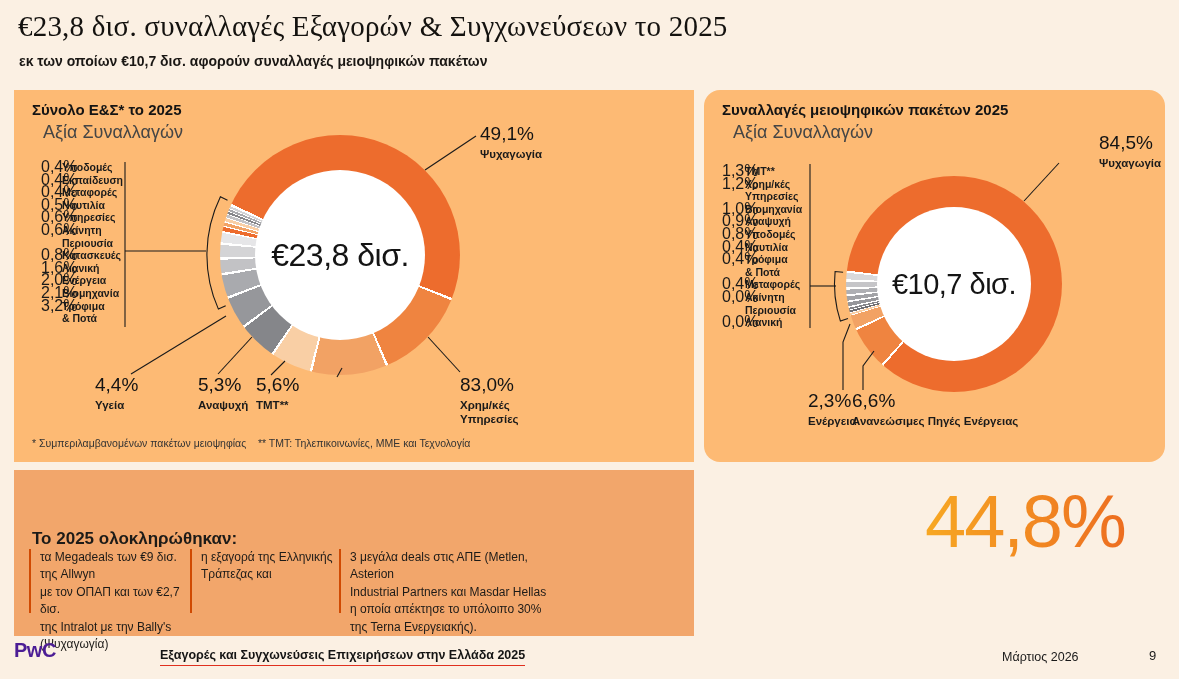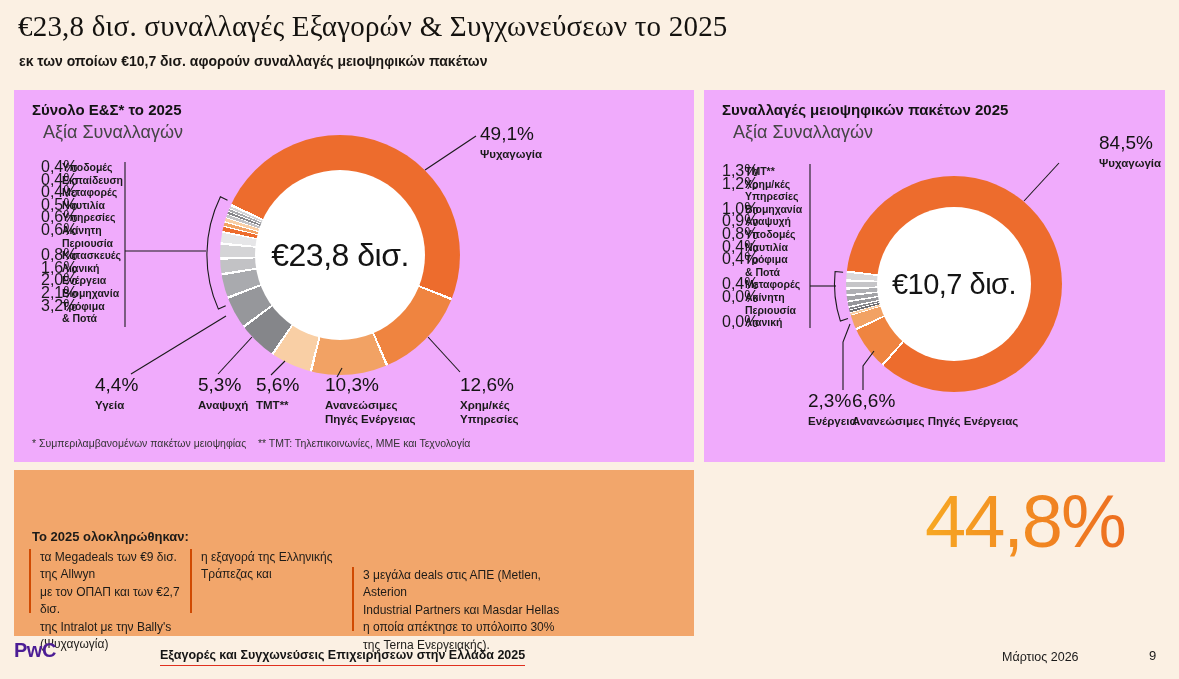--- a/index.html
+++ b/index.html
@@ -17,23 +17,23 @@
     position:absolute; left:18px; top:10px;
     font-family:"Liberation Serif","DejaVu Serif",serif;
     font-size:29px; font-weight:400; color:#14120F; letter-spacing:.2px;
   }
   .page-subtitle {
     position:absolute; left:19px; top:53px;
     font-size:14px; font-weight:700; color:#1A1714;
   }
 
   
-  .card { position:absolute; background:#f0abfc; top:90px; height:372px; }
+  .card { position:absolute; background:#fdba74; top:90px; height:372px; }
   .card-left  { left:14px;  width:680px; }
-  .card-right { left:704px; width:461px; }
+  .card-right { left:704px; width:461px;border-radius:16px; }
   .ctitle { position:absolute; left:18px; top:11px; font-size:15px; font-weight:700; color:#141414; }
   .csub   { position:absolute; left:29px; top:32px; font-size:18px; color:#454545; }
 
   
   .donut { position:absolute; border-radius:50%; }
   .donut-0 { left:206px; top:45px; width:240px; height:240px; }
   .donut-1 { left:142px; top:86px; width:216px; height:216px; }
   .hole { position:absolute; background:#fff; border-radius:50%;
           display:flex; align-items:center; justify-content:center; }
   .donut-0 .hole { inset:35px; }
@@ -58,26 +58,26 @@
   .callout { position:absolute; }
   .copct { font-size:19px; color:#141414; }
   .coname { font-size:11.5px; font-weight:700; margin-top:2px; line-height:1.25; }
   .nowrap { white-space:nowrap; }
 
   .fnote { position:absolute; left:18px; top:347px; font-size:10.5px; color:#333; }
 
   
   .highlight { position:absolute; left:14px; top:470px; width:680px; height:166px; background:#F2A66B; }
   .hpara { position:absolute; left:18px; top:15px; font-size:15px; line-height:1.45; color:#1D1B18; }
-  .hlead { position:absolute; left:18px; top:59px; font-size:13px; font-weight:700; color:#1D1B18; }
+  .hlead { position:absolute; left:18px; top:59px; font-size:17px; font-weight:700; color:#1D1B18; }
   .hcol  { position:absolute; top:79px; height:64px; border-left:2px solid #D04A02;
            padding-left:9px; font-size:12px; line-height:1.45; color:#1D1B18; }
   .hcol-0 { left:15px;  width:164px; }
   .hcol-1 { left:176px; width:146px; }
-  .hcol-2 { left:338px; width:225px;margin-top:18px; }
+  .hcol-2 { left:325px; width:225px; }
 
   
   .stat { position:absolute; left:925px; top:484px; width:250px; }
   .stat-value {
     font-size:74px; line-height:1.02; letter-spacing:-2px;
     background:linear-gradient(90deg,#F7A823 0%, #EC6A20 85%);
     -webkit-background-clip:text; background-clip:text; color:transparent;
   }
   .stat-caption { margin-top:6px; font-size:15.5px; line-height:1.35; color:#1A1714; }
 
@@ -174,27 +174,22 @@
     <div class="coname">Υγεία</div>
   </div>
   <div class="callout" style="left:184px; top:284px;">
     <div class="copct">5,3%</div>
     <div class="coname">Αναψυχή</div>
   </div>
   <div class="callout" style="left:242px; top:284px;">
     <div class="copct">5,6%</div>
     <div class="coname">TMT**</div>
   </div>
-  <div class="callout" style="left:311px; top:284px;">
-    <div class="copct">10,3%</div>
-    <div class="coname pre">Ανανεώσιμες
-Πηγές Ενέργειας</div>
-  </div>
   <div class="callout" style="left:446px; top:284px;">
-    <div class="copct">12,6%</div>
+    <div class="copct">83,0%</div>
     <div class="coname pre">Χρημ/κές
 Υπηρεσίες</div>
   </div>
 
   <div class="fnote prespace">* Συμπεριλαμβανομένων πακέτων μειοψηφίας    ** ΤΜΤ: Τηλεπικοινωνίες, ΜΜΕ και Τεχνολογία</div>
 </section>
 
 <section class="card card-right">
   <h2 class="ctitle">Συναλλαγές μειοψηφικών πακέτων 2025</h2>
   <div class="csub">Αξία Συναλλαγών</div>

